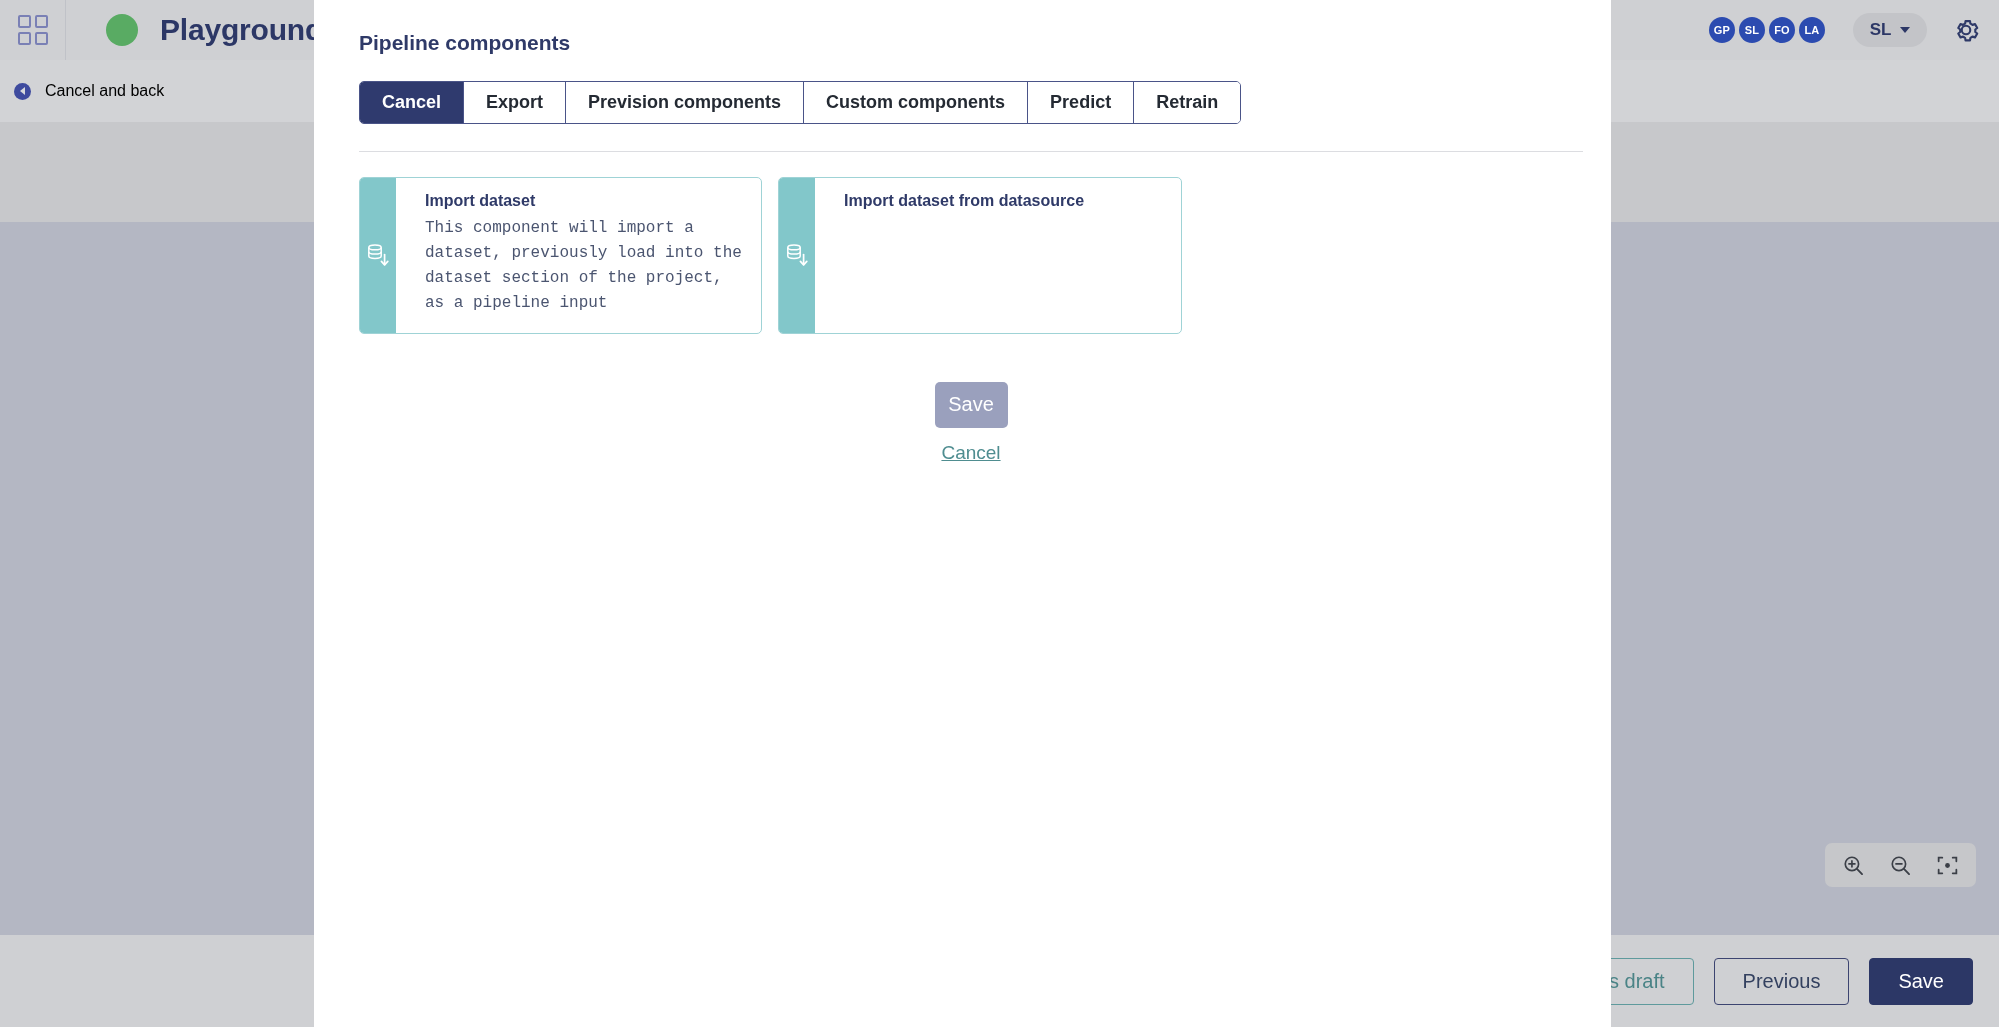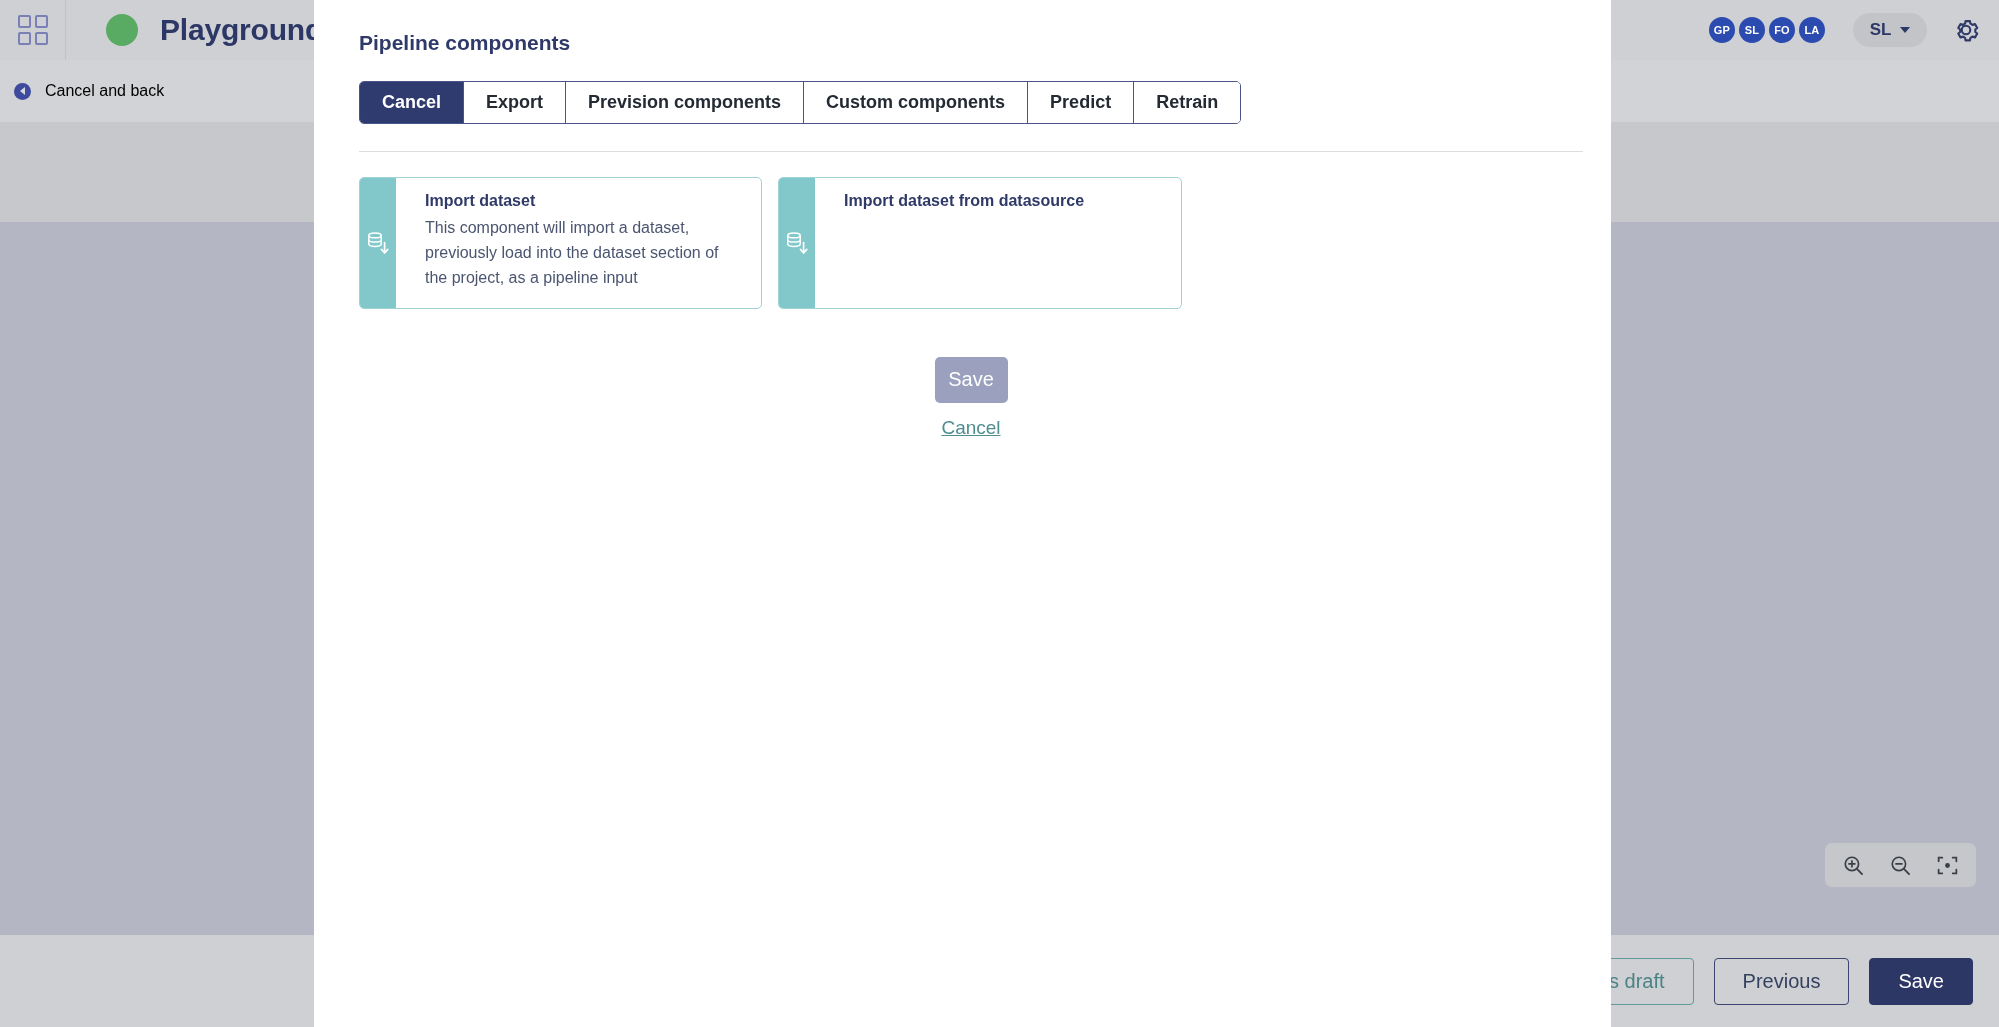--- a/index.html
+++ b/index.html
@@ -166,21 +166,21 @@
   }
   .card-1 { width: 403px; }
   .card-2 { width: 404px; }
   .card-icon {
     width: 36px; flex: 0 0 36px;
     background: #82c7ca;
     display: flex; align-items: center; justify-content: center;
   }
   .card-body { padding: 14px 16px 17px 16px; }
   .card-title { font-size: 16px; font-weight: 700; color: #2f3a68; margin-bottom: 6px; }
-  .card-desc { font-size: 16px; line-height: 1.56; color: #4b5570; }
+  .card-desc { font-size: 16px; line-height: 1.56; color: #4b5570; font-family: Liberation Mono, monospace; }
 
   .modal-actions {
     margin-top: 48px;
     display: flex; flex-direction: column; align-items: center;
   }
   .btn-save-modal {
     background: #9aa0bd; color: #ffffff;
     border: none; border-radius: 5px;
     width: 73px; height: 46px;
     font-size: 20px; font-family: inherit;

